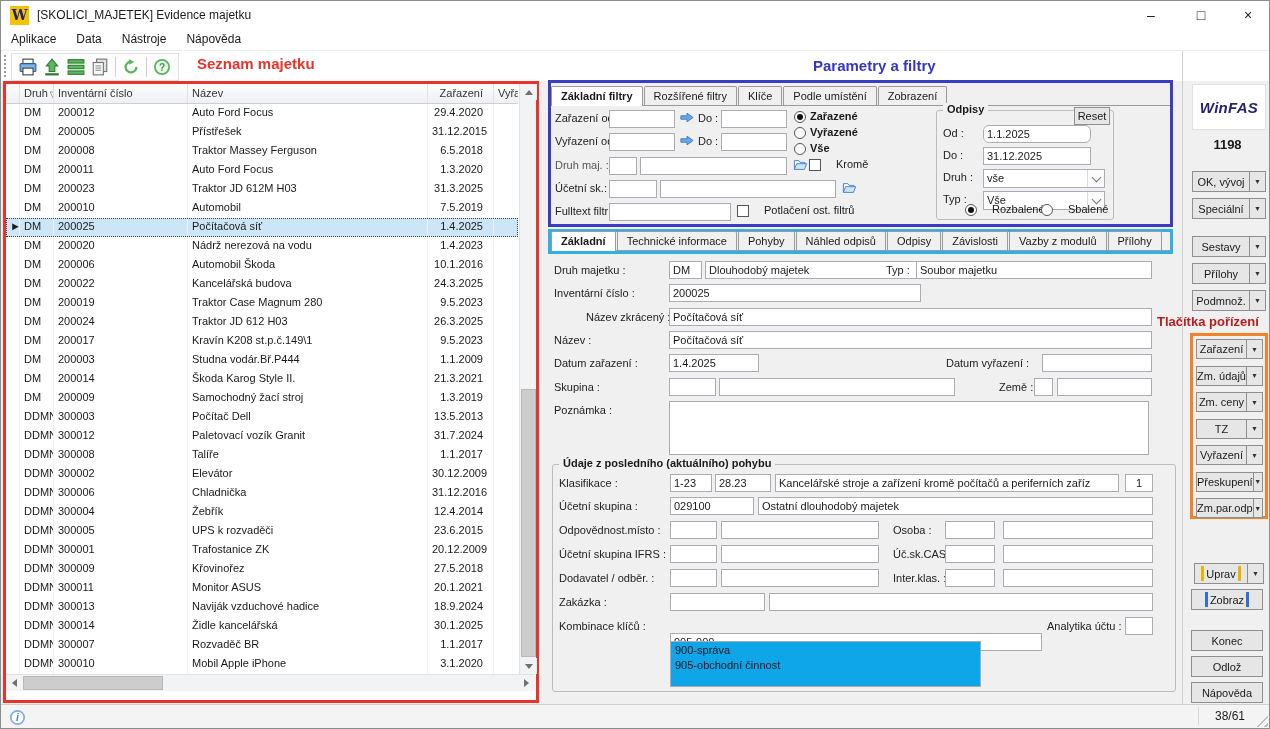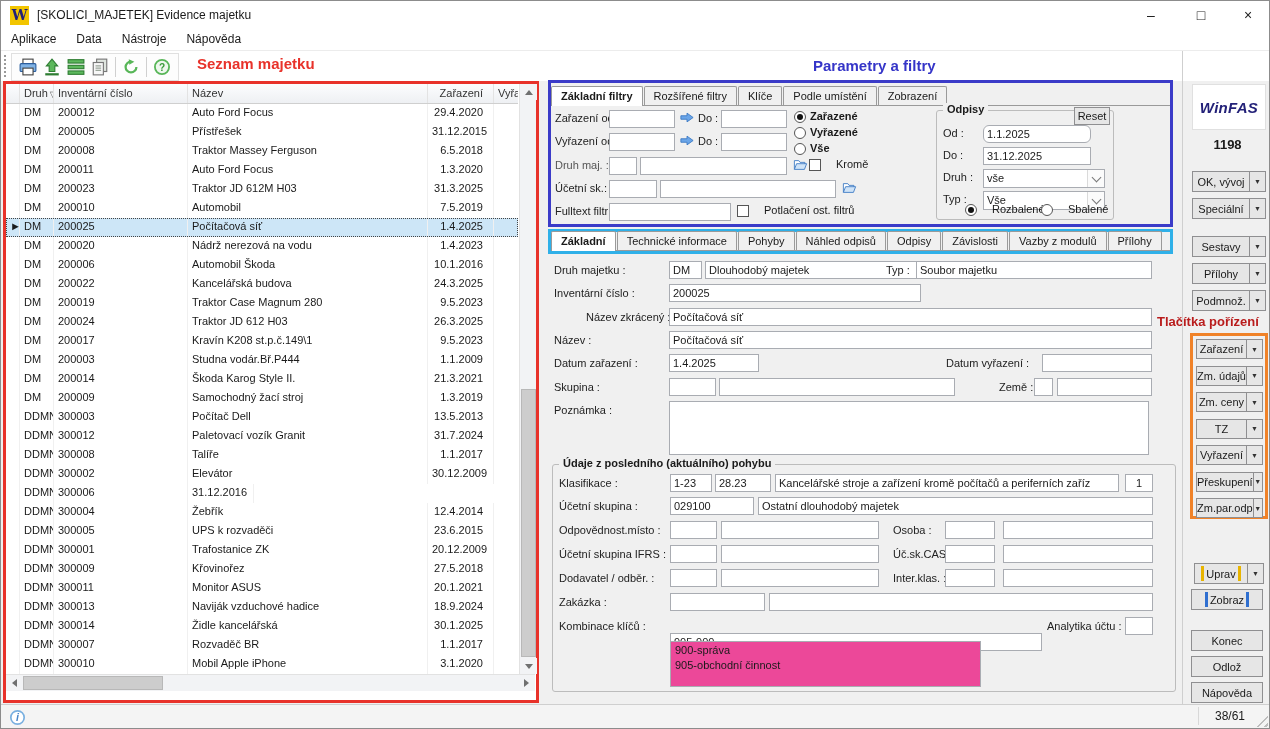--- a/index.html
+++ b/index.html
@@ -65,21 +65,21 @@
   .btn{background:#e6e6e6;border:1px solid #8f8f91;font-size:11px;text-align:center;box-sizing:border-box;
        display:flex;align-items:center;justify-content:center;}
   .dd{position:absolute;height:19px;background:#fff;border:1px solid #a9acb2;display:flex;box-sizing:border-box;}
   .dd .val{flex:1;font-size:11px;padding:2px 3px;white-space:nowrap;overflow:hidden;}
   .dd .da{width:16px;border-left:1px solid #dadada;background:#fbfbfb;display:flex;align-items:center;justify-content:center;}
   .chev{width:6px;height:6px;border-right:1.5px solid #777;border-bottom:1.5px solid #777;transform:rotate(45deg);margin-top:-3px;}
   .icobtn{position:absolute;width:18px;height:16px;display:flex;align-items:center;justify-content:center;}
   
   .dtabspanel{position:absolute;left:547px;top:228px;width:625px;height:25px;border:3px solid #2fb0e8;background:#f0f0f0;box-sizing:border-box;}
   .detailform{position:absolute;left:547px;top:253px;width:633px;height:450px;}
-  .keysbox{position:absolute;background:#ec4899;border:1px solid #a9acb2;box-sizing:border-box;font-size:11px;
+  .keysbox{position:absolute;background:#0ea5e9;border:1px solid #a9acb2;box-sizing:border-box;font-size:11px;
            padding:1px 4px;white-space:pre-line;line-height:15px;}
   
   .sidebar{position:absolute;left:1181px;top:50px;width:89px;height:653px;border-left:1px solid #cfcfcf;box-sizing:border-box;}
   .winfasbox{position:absolute;left:9px;top:33px;width:72px;height:44px;background:#fff;border:1px solid #e0e0e0;
              display:flex;align-items:center;justify-content:center;}
   .winfastext{color:#232178;font-weight:bold;font-style:italic;font-size:15px;letter-spacing:.3px;}
   .sbnum{position:absolute;left:0;top:86px;width:89px;text-align:center;font-weight:bold;font-size:13px;}
   .sgroup{position:absolute;left:9px;width:74px;}
   .sbtn{display:flex;height:21px;margin-bottom:6px;}
   .sbtn .main{flex:1;background:#e6e6e6;border:1px solid #8f8f91;font-size:11px;display:flex;align-items:center;justify-content:center;white-space:nowrap;}
@@ -335,20 +335,21 @@
           <div class="td c-druh">DDMN</div>
           <div class="td c-inv">300002</div>
           <div class="td c-nazev">Elevátor</div>
           <div class="td c-zar">30.12.2009</div>
           <div class="td c-vyr"></div>
         </div>
         <div class="trow">
           <div class="td c-marker"></div>
           <div class="td c-druh">DDMN</div>
           <div class="td c-inv">300006</div>
+          <div class="td c-nazev">Chladnička</div>
           <div class="td c-zar">31.12.2016</div>
           <div class="td c-vyr"></div>
         </div>
         <div class="trow">
           <div class="td c-marker"></div>
           <div class="td c-druh">DDMN</div>
           <div class="td c-inv">300004</div>
           <div class="td c-nazev">Žebřík</div>
           <div class="td c-zar">12.4.2014</div>
           <div class="td c-vyr"></div>

